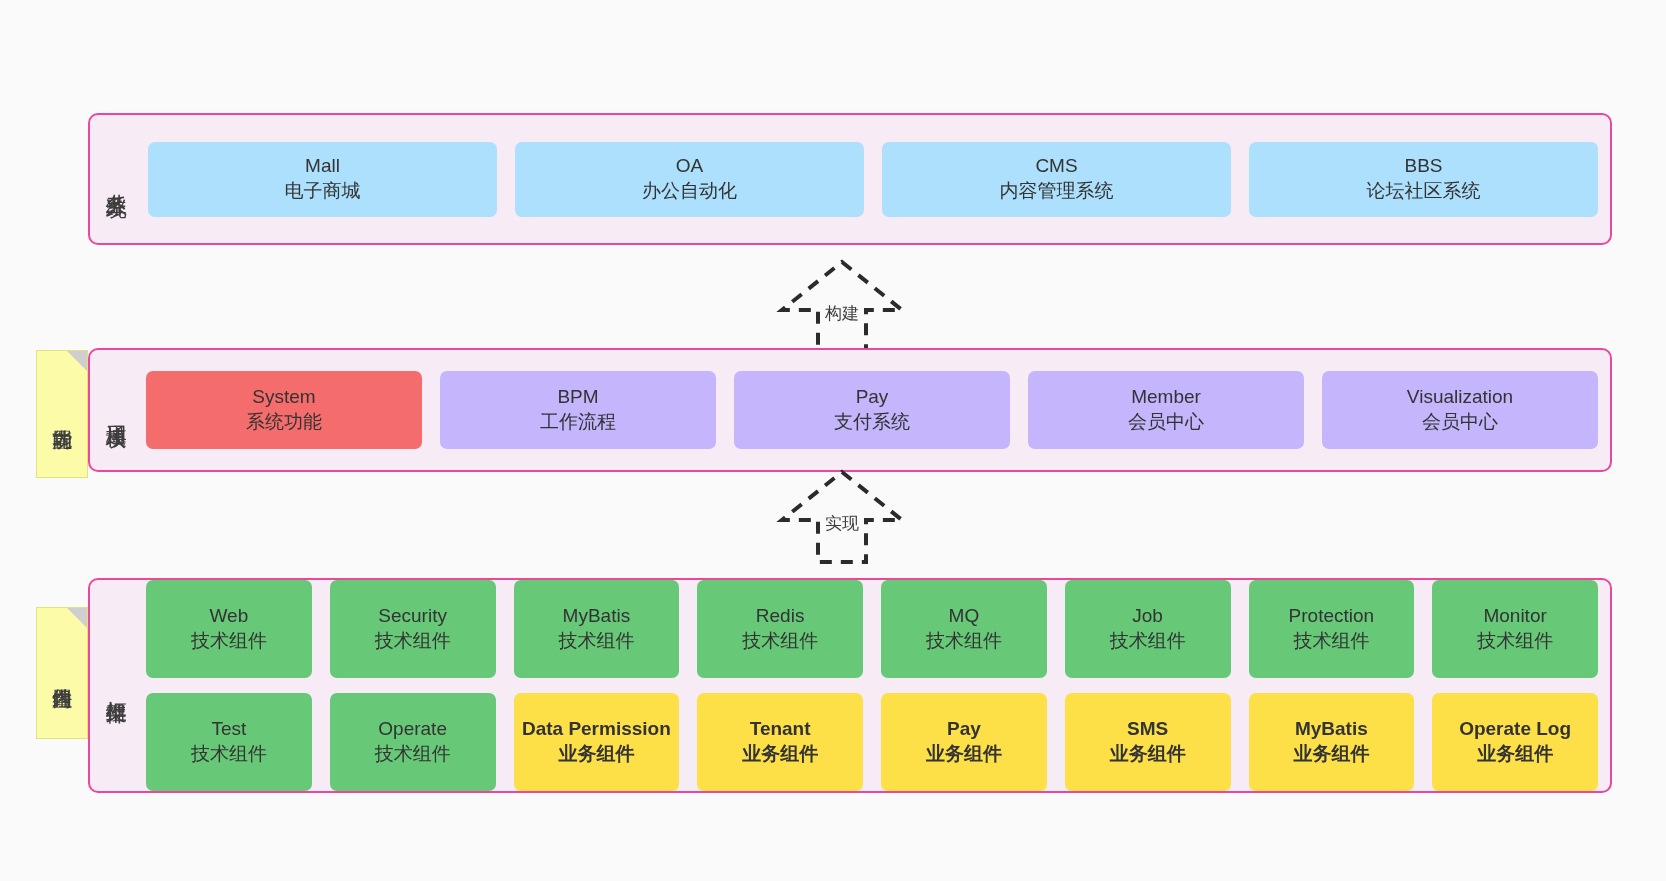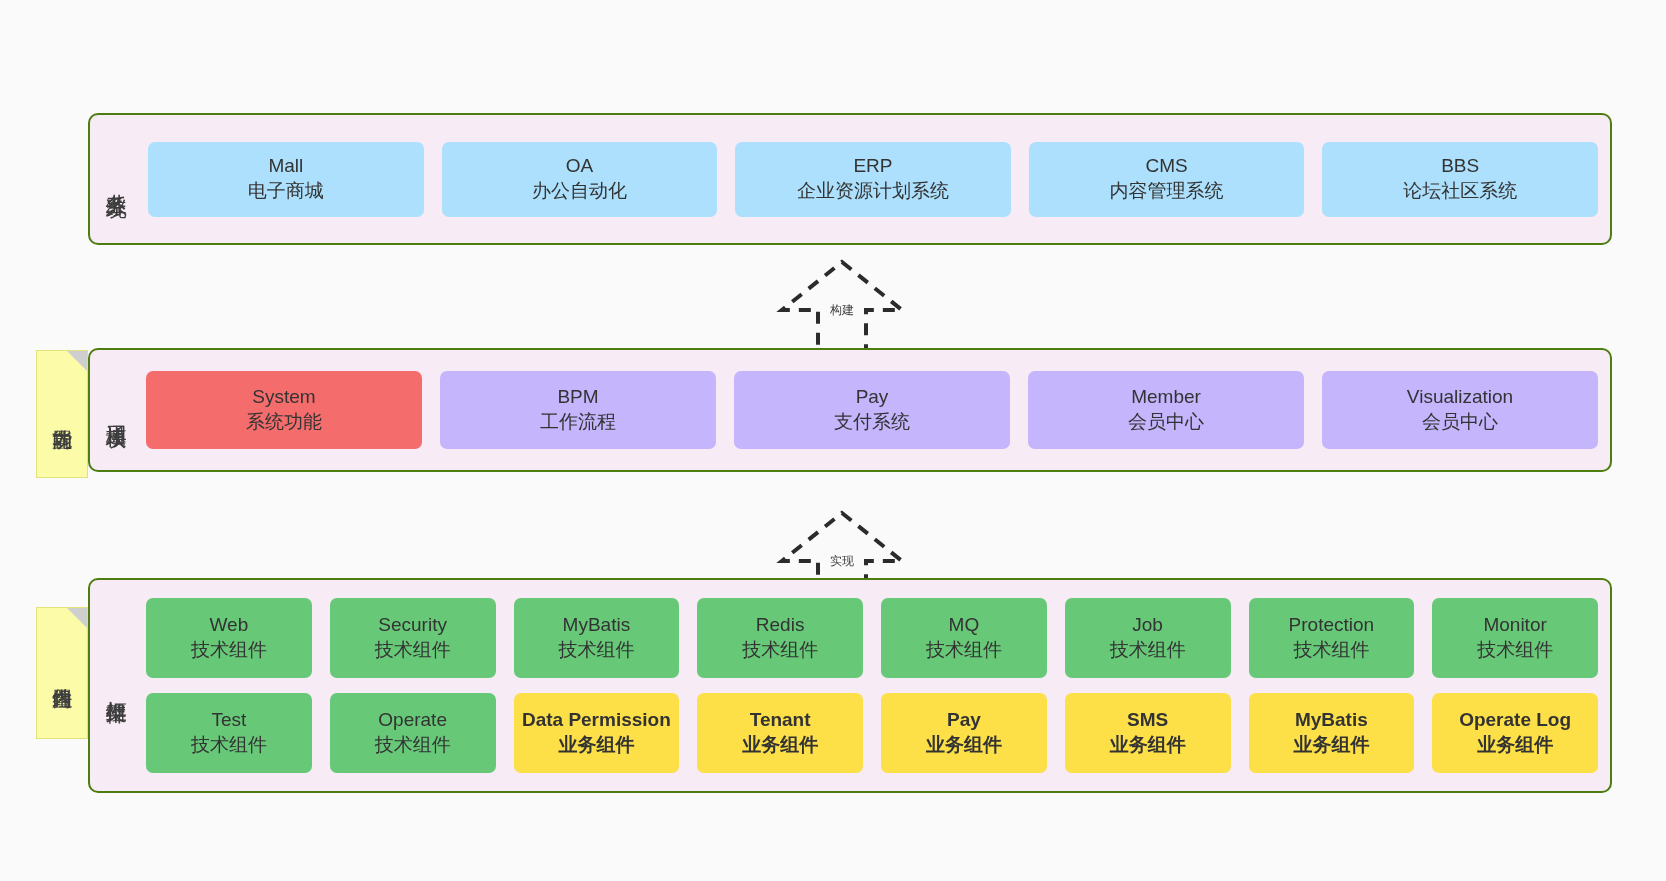--- a/index.html
+++ b/index.html
@@ -10,21 +10,21 @@
     color:#333;
     position:relative;
     overflow:hidden;
   }
   .canvas{position:absolute;inset:0;}
 
   
   .layer{
     position:absolute;
     background:#f7ebf5;
-    border:2px solid #4d7c0f;
+    border:2px solid #ec4899;
     border-radius:10px;
     box-sizing:border-box;
     display:flex;
     align-items:stretch;
   }
   .layer-title{
     width:52px;
     flex:0 0 52px;
     display:flex;
     align-items:center;
@@ -79,21 +79,21 @@
   
   #layer-business{left:88px;top:113px;width:1524px;height:132px;}
   #layer-business .layer-body{padding-left:6px;}
   #layer-business .card{height:75px;}
 
   #layer-common{left:88px;top:348px;width:1524px;height:124px;}
   #layer-common .card{height:78px;}
 
   #layer-framework{left:88px;top:578px;width:1524px;height:215px;}
   #layer-framework .layer-body{gap:15px;padding:14px 12px 14px 4px;}
-  #layer-framework .card{height:80px;font-size:19px;}
+  #layer-framework .card{height:98px;font-size:19px;}
 
   
   .sticky{
     position:absolute;
     width:52px;
     background:#fcfca8;
     border:1px solid #e2e27a;
     box-sizing:border-box;
     display:flex;
     align-items:center;
@@ -123,48 +123,44 @@
     position:absolute;
     width:160px;height:96px;
     user-select:none;
   }
   .arrow svg{display:block;width:160px;height:96px;}
   .arrow .arrow-label{
     position:absolute;
     left:50%;
     top:44px;
     transform:translateX(-50%);
-    font-size:12px;
+    font-size:17px;
     color:#3d3d3d;
     background:transparent;
     white-space:nowrap;
   }
   #arrow-build{left:762px;top:258px;}
-  #arrow-impl{left:762px;top:509px;}
+  #arrow-impl{left:762px;top:468px;}
 </style>
 </head>
 <body>
 
 <div class="canvas">
 
   <div class="layer" id="layer-business">
     <div class="layer-title">业务系统</div>
     <div class="layer-body">
       <div class="row">
         <div class="card c-blue">
           <span class="l1">Mall</span>
           <span class="l2">电子商城</span>
         </div>
         <div class="card c-blue">
           <span class="l1">OA</span>
           <span class="l2">办公自动化</span>
-        </div>
-        <div class="card c-blue">
-          <span class="l1">ERP</span>
-          <span class="l2">企业资源计划系统</span>
         </div>
         <div class="card c-blue">
           <span class="l1">CMS</span>
           <span class="l2">内容管理系统</span>
         </div>
         <div class="card c-blue">
           <span class="l1">BBS</span>
           <span class="l2">论坛社区系统</span>
         </div>
       </div>

